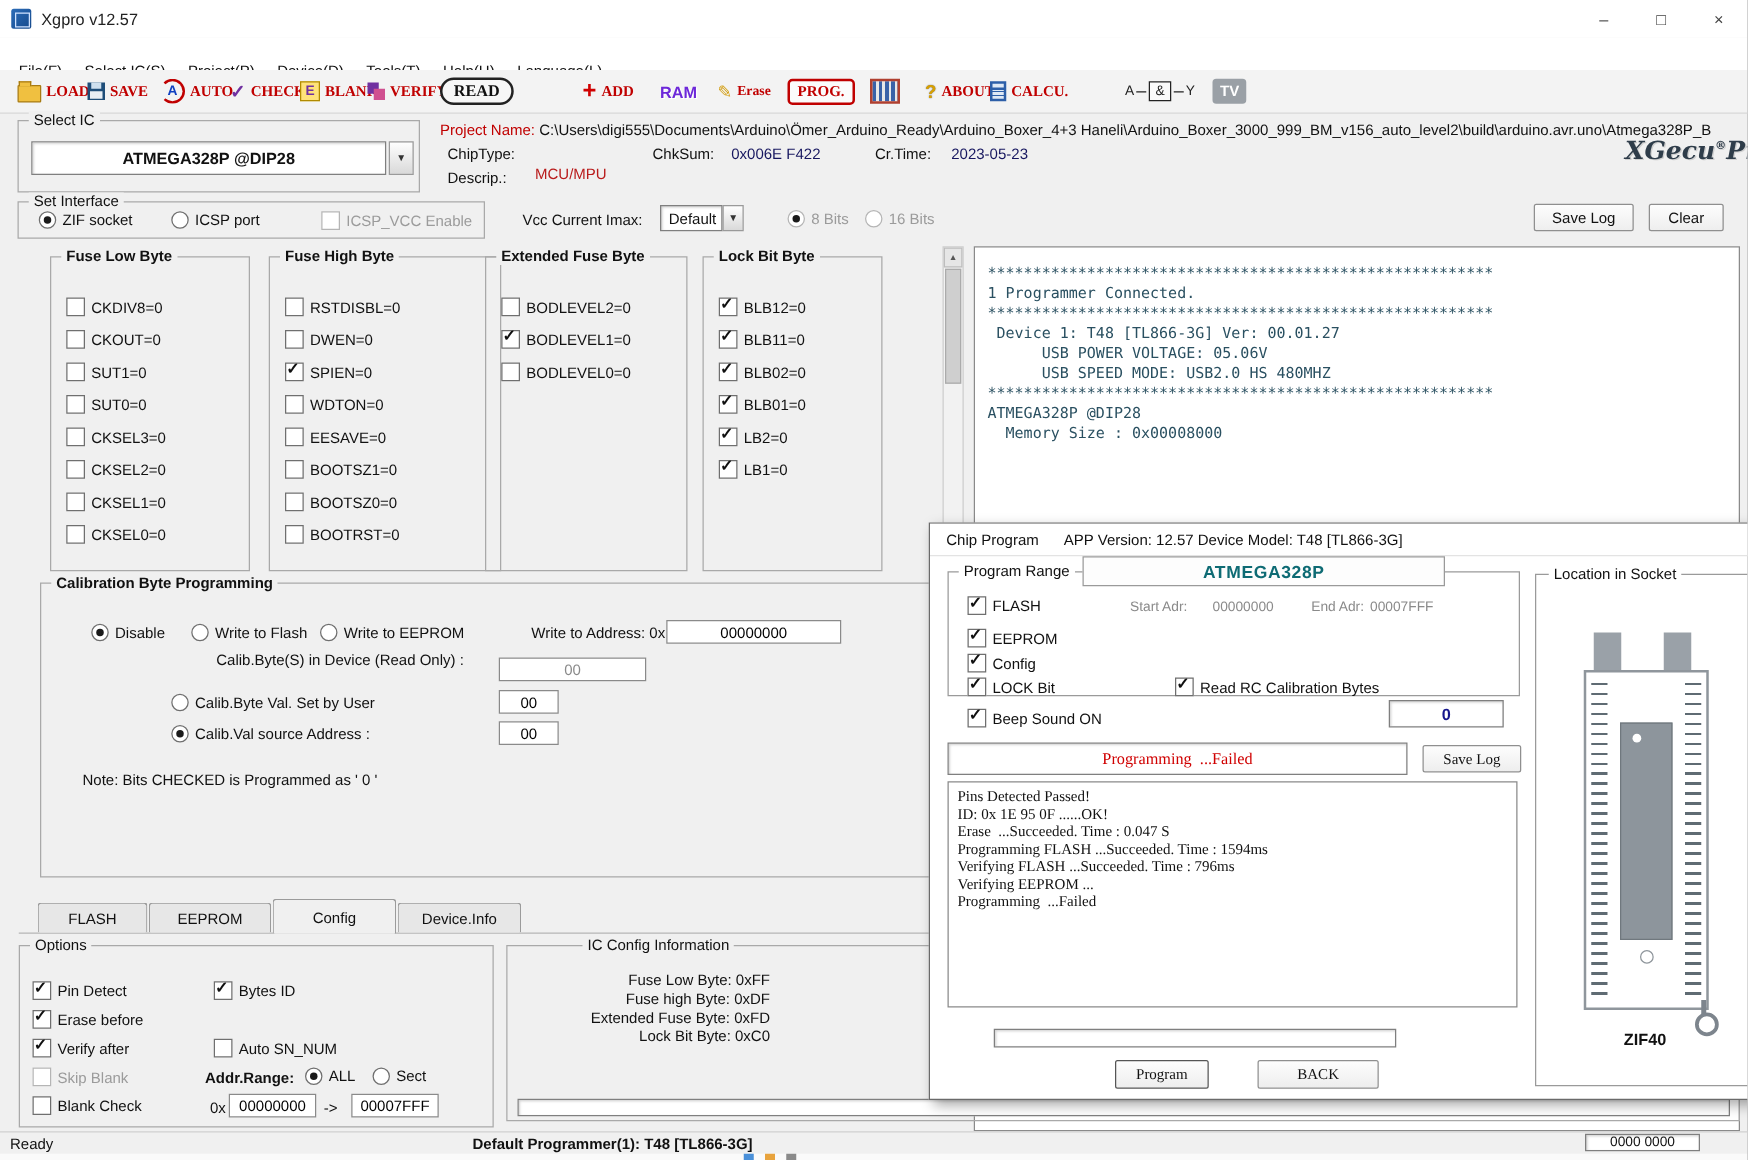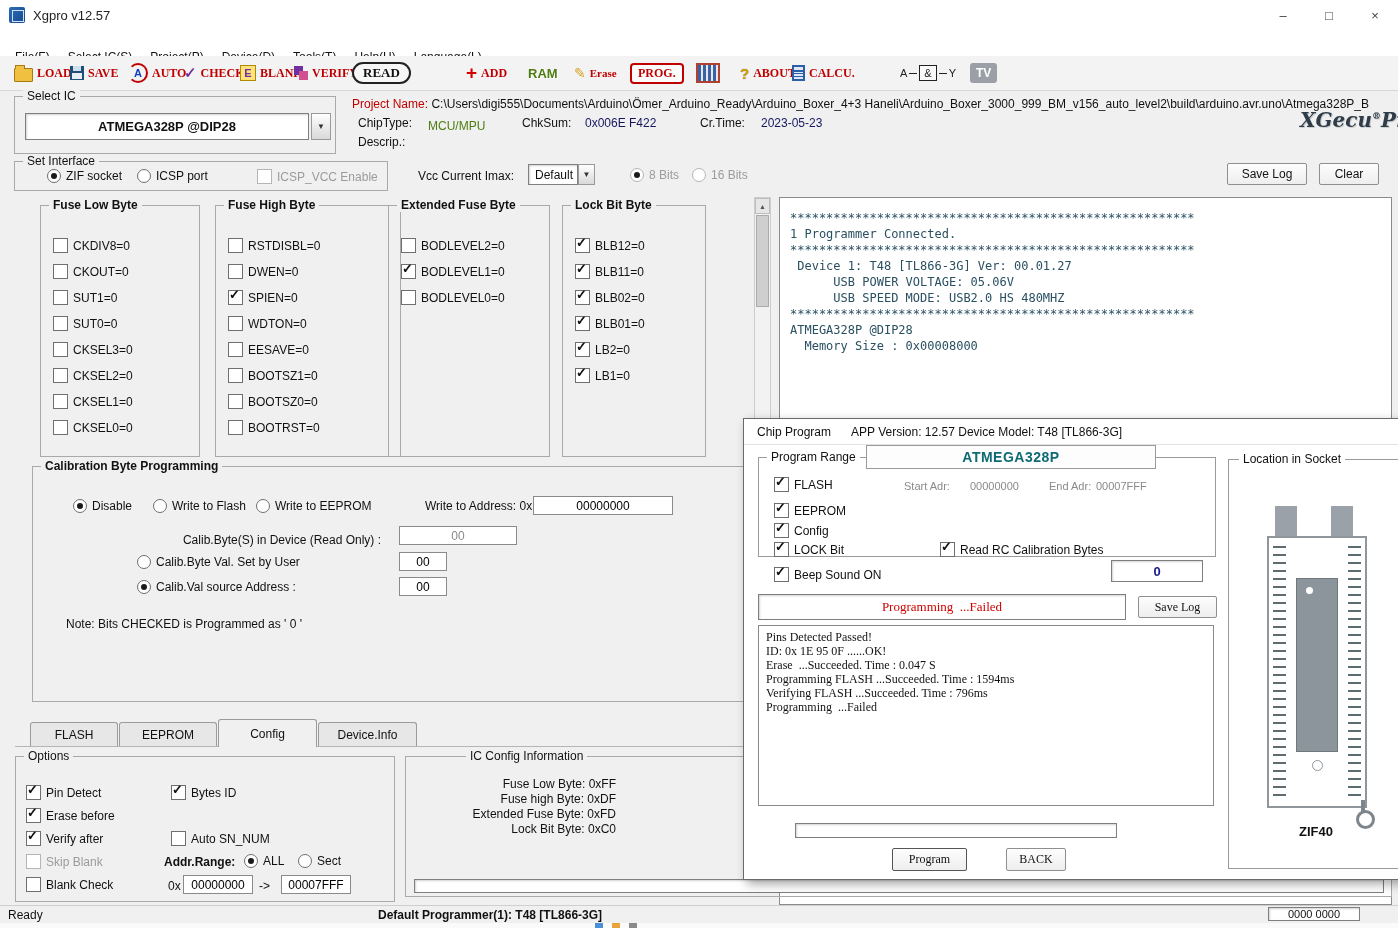--- a/index.html
+++ b/index.html
@@ -27,21 +27,21 @@
   .icon-floppy::before{content:"";position:absolute;left:3px;top:0;width:8px;height:5px;background:#cfe0ee;}
   .icon-floppy::after{content:"";position:absolute;left:2px;bottom:1px;width:10px;height:6px;background:#e8eef4;}
   .icon-auto{width:16px;height:16px;border:2px solid #c00000;border-radius:50%;border-left-color:transparent;display:flex;align-items:center;justify-content:center;color:#1040c0;font-weight:700;font-size:11px;}
   .icon-check{color:#7030a0;font-weight:700;font-size:15px;}
   .icon-blank{width:14px;height:14px;background:#ffe27a;border:1px solid #b08a00;color:#7030a0;font-weight:700;font-size:11px;display:flex;align-items:center;justify-content:center;}
   .icon-verify{width:14px;height:14px;position:relative;}
   .icon-verify::before{content:"";position:absolute;left:0;top:0;width:9px;height:9px;background:#7030a0;}
   .icon-verify::after{content:"";position:absolute;left:5px;top:5px;width:9px;height:9px;background:#d05090;}
   .read-pill{font-family:"Liberation Serif",serif;font-weight:700;font-size:13px;color:#111;border:2px solid #222;border-radius:11px;padding:1px 9px;background:#f7f7f7;text-align:center;}
   .plus-red{color:#d00000;font-size:19px;font-weight:700;line-height:14px;}
-  .ram-gray{color:#4d7c0f;font-weight:700;font-size:13px;text-shadow:1px 1px 0 #ffffff;}
+  .ram-gray{color:#6d28d9;font-weight:700;font-size:13px;text-shadow:1px 1px 0 #ffffff;}
   .icon-pencil{color:#d4a017;font-size:14px;}
   .erase-note{font-family:"Liberation Serif",serif;font-weight:700;font-size:11px;color:#c00000;}
   .prog-pill{font-family:"Liberation Serif",serif;font-weight:700;font-size:12px;color:#c00000;border:2px solid #c00000;border-radius:4px;padding:1px 6px;background:#fbfbfb;}
   .icon-socket{width:20px;height:16px;background:repeating-linear-gradient(90deg,#3a62a8 0 3px,#e8e8e8 3px 5px);border:2px solid #b04030;}
   .icon-q{color:#d8a000;font-weight:700;font-size:15px;text-shadow:0 0 1px #555;}
   .icon-calc{width:13px;height:16px;background:#2d5fa8;position:relative;}
   .icon-calc::before{content:"";position:absolute;left:2px;top:2px;width:9px;height:3px;background:#dfe9f5;}
   .icon-calc::after{content:"";position:absolute;left:2px;top:7px;width:9px;height:7px;background:repeating-linear-gradient(0deg,#dfe9f5 0 2px,#2d5fa8 2px 3px);}
   .logic{display:flex;align-items:center;gap:2px;font-size:11px;color:#222;}
   .logic .gate{border:1px solid #222;padding:1px 4px;background:#fafafa;}
@@ -200,33 +200,33 @@
     <div class="abs drop" style="left:296px;top:16px;width:20px;height:27px">
       <span>▼</span>
     </div>
   </div>
 
   <div class="abs nowrap" style="left:352px;top:97px;width:1040px;height:16px">
     <span style="color:#c00000">Project Name:</span>
     <span>C:\Users\digi555\Documents\Arduino\Ömer_Arduino_Ready\Arduino_Boxer_4+3 Haneli\Arduino_Boxer_3000_999_BM_v156_auto_level2\build\arduino.avr.uno\Atmega328P_B</span>
   </div>
   <div class="abs" style="left:358px;top:116px">ChipType:</div>
-  <div class="abs" style="left:428px;top:119px;color:#4d7c0f">MCU/MPU</div>
+  <div class="abs" style="left:428px;top:132px;color:#b91c1c">MCU/MPU</div>
   <div class="abs" style="left:522px;top:116px">ChkSum:</div>
   <div class="abs" style="left:585px;top:116px;color:#16165f">0x006E F422</div>
   <div class="abs" style="left:700px;top:116px">Cr.Time:</div>
   <div class="abs" style="left:761px;top:116px;color:#16165f">2023-05-23</div>
   <div class="abs" style="left:358px;top:135px">Descrip.:</div>
   <div class="abs" style="left:1300px;top:108px;font-family:'DejaVu Serif',serif;font-style:italic;font-weight:700;color:#2f3d4a;font-size:20px;text-shadow:1px 1px 0 #cfcfcf">
     <span>XGecu</span><span style="font-size:9px;vertical-align:super">®</span><span>Pro</span>
   </div>
 
   <div class="group" style="left:14px;top:161px;width:374px;height:30px">
     <span class="legend">Set Interface</span>
-    <label class="rad abs" style="left:32px;top:7px">
+    <label class="rad abs" style="left:16px;top:7px">
       <span class="rdot on"></span>
       <span>ZIF socket</span>
     </label>
     <label class="rad abs" style="left:122px;top:7px">
       <span class="rdot"></span>
       <span>ICSP port</span>
     </label>
     <label class="cb abs dis" style="left:242px;top:7px">
       <span class="box"></span>
       <span>ICSP_VCC Enable</span>
@@ -400,21 +400,21 @@
     <label class="rad abs" style="left:120px;top:32px">
       <span class="rdot"></span>
       <span>Write to Flash</span>
     </label>
     <label class="rad abs" style="left:223px;top:32px">
       <span class="rdot"></span>
       <span>Write to EEPROM</span>
     </label>
     <div class="abs" style="left:392px;top:32px">Write to Address: 0x</div>
     <input class="abs field" style="left: 500px; top: 29px; width: 140px; height: 19px;" value="00000000">
-    <div class="abs" style="left:140px;top:66px;width:218px;text-align:center">Calib.Byte(S) in Device (Read Only) :</div>
+    <div class="abs" style="left:140px;top:54px;width:218px;text-align:left">Calib.Byte(S) in Device (Read Only) :</div>
     <input class="abs field" style="left: 366px; top: 59px; width: 118px; height: 19px; color: rgb(138, 138, 138);" value="00">
     <label class="rad abs" style="left:104px;top:88px">
       <span class="rdot"></span>
       <span>Calib.Byte Val. Set by User</span>
     </label>
     <input class="abs field" style="left: 366px; top: 85px; width: 48px; height: 19px;" value="00">
     <label class="rad abs" style="left:104px;top:113px">
       <span class="rdot on"></span>
       <span>Calib.Val source Address :</span>
     </label>
@@ -538,26 +538,27 @@
 
     <div class="abs sunken statusred" style="left:14px;top:175px;width:368px;height:26px;display:flex;align-items:center;justify-content:center">Programming  ...Failed</div>
     <div class="abs btn serif" style="left:394px;top:177px;width:79px;height:22px">Save Log</div>
 
     <div class="abs dlglog" style="left:14px;top:206px;width:456px;height:181px">
       <div>Pins Detected Passed!</div>
       <div>ID: 0x 1E 95 0F ......OK!</div>
       <div>Erase  ...Succeeded. Time : 0.047 S</div>
       <div>Programming FLASH ...Succeeded. Time : 1594ms</div>
       <div>Verifying FLASH ...Succeeded. Time : 796ms</div>
+      <div>Verifying EEPROM ...</div>
       <div>Programming  ...Failed</div>
     </div>
 
     <div class="abs sunken" style="left:51px;top:404px;width:322px;height:15px"></div>
     <div class="abs btn serif" style="left:148px;top:429px;width:75px;height:23px;border-color:#555">Program</div>
-    <div class="abs btn serif" style="left:262px;top:429px;width:60px;height:23px">BACK</div>
+    <div class="abs btn serif" style="left:262px;top:429px;width:97px;height:23px">BACK</div>
 
     <div class="group" style="left:484px;top:40px;width:174px;height:410px;border-color:#9a9a9a">
       <span class="legend w" style="left:10px">Location in Socket</span>
       <div class="socktab" style="left:46px;top:46px"></div>
       <div class="socktab" style="left:102px;top:46px"></div>
       <div class="sockbody">
         <div class="pincol" style="left:4px"></div>
         <div class="pincol" style="left:79px"></div>
         <div class="sockchip">
           <div class="pin1dot"></div>

